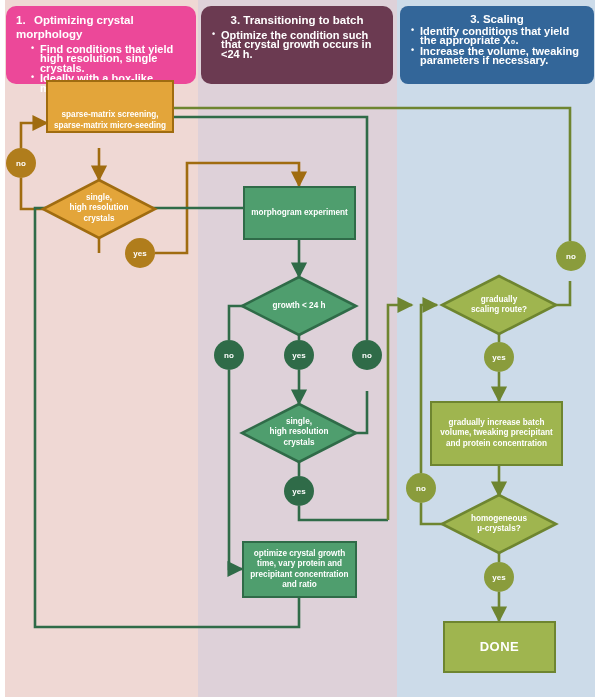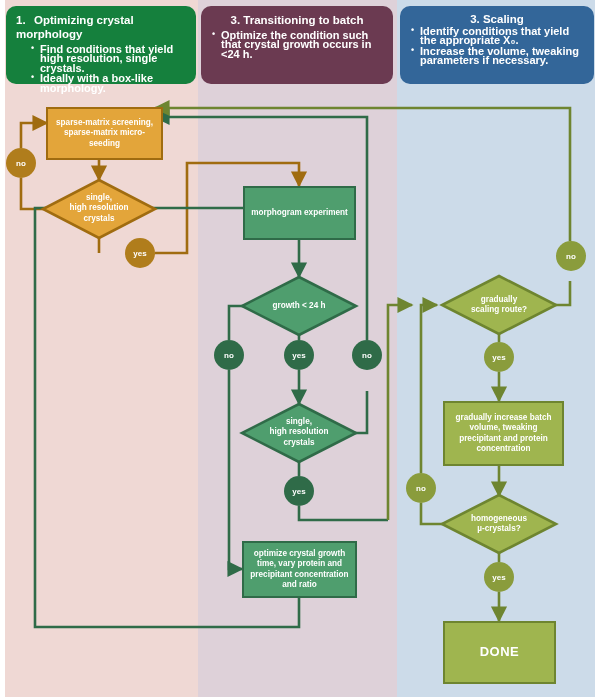--- a/index.html
+++ b/index.html
@@ -7,23 +7,23 @@
   #page{position:relative;width:600px;height:697px;overflow:hidden;background:#fff;}
 
   
   .band{position:absolute;top:0;bottom:0;}
   #band-left{left:5px;width:193px;background:#efd8d4;}
   #band-mid{left:198px;width:199px;background:#ded1d9;}
   #band-right{left:397px;width:198px;background:#ccdbe9;}
 
   
   .hdr{position:absolute;border-radius:10px;color:#fff;box-sizing:border-box;}
-  #hdr1{left:6px;top:6px;width:190px;height:78px;background:#15803d;padding:7px 8px 0 8px;}
+  #hdr1{left:6px;top:6px;width:190px;height:78px;background:#ec4899;padding:7px 8px 0 8px;}
   #hdr2{left:201px;top:6px;width:192px;height:78px;background:#6b3a51;padding:7px 8px 0 8px;}
-  #hdr3{left:400px;top:6px;width:194px;height:78px;background:#336699;padding:6px 8px 0 8px;}
+  #hdr3{left:400px;top:6px;width:194px;height:78px;background:#336699;padding:6px 8px 0 8px;border-radius:8px;}
   .hdr-title{font-weight:bold;font-size:11.5px;line-height:14px;}
   #hdr1 .hdr-title{text-align:left;padding-left:2px;}
   #hdr1 .hdr-title .num{display:inline-block;width:18px;}
   #hdr2 .hdr-title,#hdr3 .hdr-title{text-align:center;}
   .hdr ul{list-style:none;margin:4px 0 0 0;padding:0;}
   .hdr li{position:relative;font-size:11px;line-height:9.4px;font-weight:bold;
           padding-left:12px;margin-bottom:1px;}
   .hdr li:before{content:"\2022";position:absolute;left:3px;top:-1px;font-size:9px;}
   #hdr1 ul{margin-left:14px;}
   #hdr3 ul{margin-top:1px;}
@@ -146,37 +146,37 @@
       <path d="M499,592 L499,621" stroke="#6e8530" marker-end="url(#ar-ol)"></path>
 
       <polygon points="99,180 155,209 99,238 43,209" fill="#e3a53a" stroke="#a06c10"></polygon>
       <polygon points="299,277 356,306 299,335 242,306" fill="#4f9e6e" stroke="#2f6b48"></polygon>
       <polygon points="299,404 356,433 299,462 242,433" fill="#4f9e6e" stroke="#2f6b48"></polygon>
       <polygon points="499,276 556,305 499,334 442,305" fill="#9fb54f" stroke="#6e8530"></polygon>
       <polygon points="499,495 556,524 499,553 442,524" fill="#9fb54f" stroke="#6e8530"></polygon>
     </g>
   </svg>
 
-  <div class="node rect t-or" id="sparse" style="left:46px;top:107px;width:117px;height:53px;">
+  <div class="node rect t-or" id="sparse" style="left:46px;top:80px;width:128px;height:53px;align-items:flex-end;">
     <span>sparse-matrix screening, sparse-matrix micro-seeding</span>
   </div>
 
   <div class="node rect t-gr" style="left:242px;top:541px;width:115px;height:57px;">
     <span>optimize crystal growth time, vary protein and precipitant concentration and ratio</span>
   </div>
 
   <div class="node rect t-gr" style="left:243px;top:186px;width:113px;height:54px;">
     <span>morphogram experiment</span>
   </div>
 
-  <div class="node rect t-ol" style="left:443px;top:401px;width:121px;height:65px;">
+  <div class="node rect t-ol" style="left:430px;top:401px;width:133px;height:65px;">
     <span>gradually increase batch volume, tweaking precipitant and protein concentration</span>
   </div>
 
-  <div class="node rect t-ol" id="done" style="left:443px;top:621px;width:113px;height:63px;">
+  <div class="node rect t-ol" id="done" style="left:443px;top:621px;width:113px;height:52px;">
     <span>DONE</span>
   </div>
 
   <div class="dlabel" style="left:44px;top:193px;width:110px;">
     <div>single,</div>
     <div>high resolution</div>
     <div>crystals</div>
   </div>
 
   <div class="dlabel" style="left:244px;top:301px;width:110px;">

